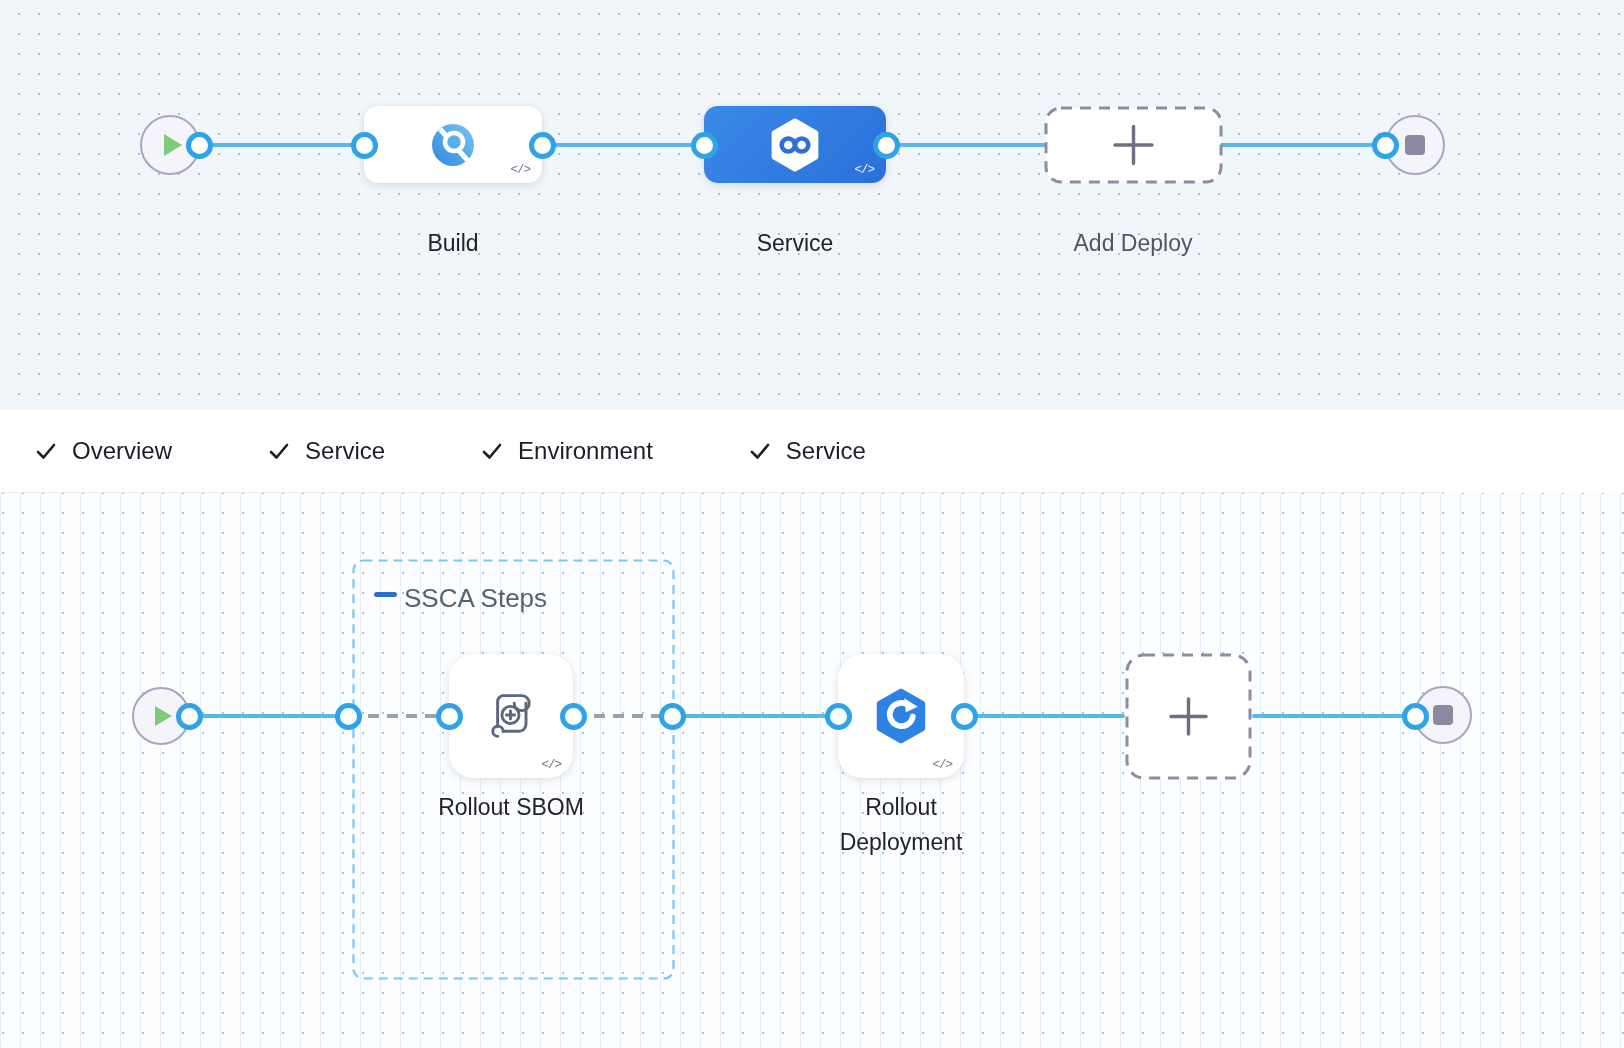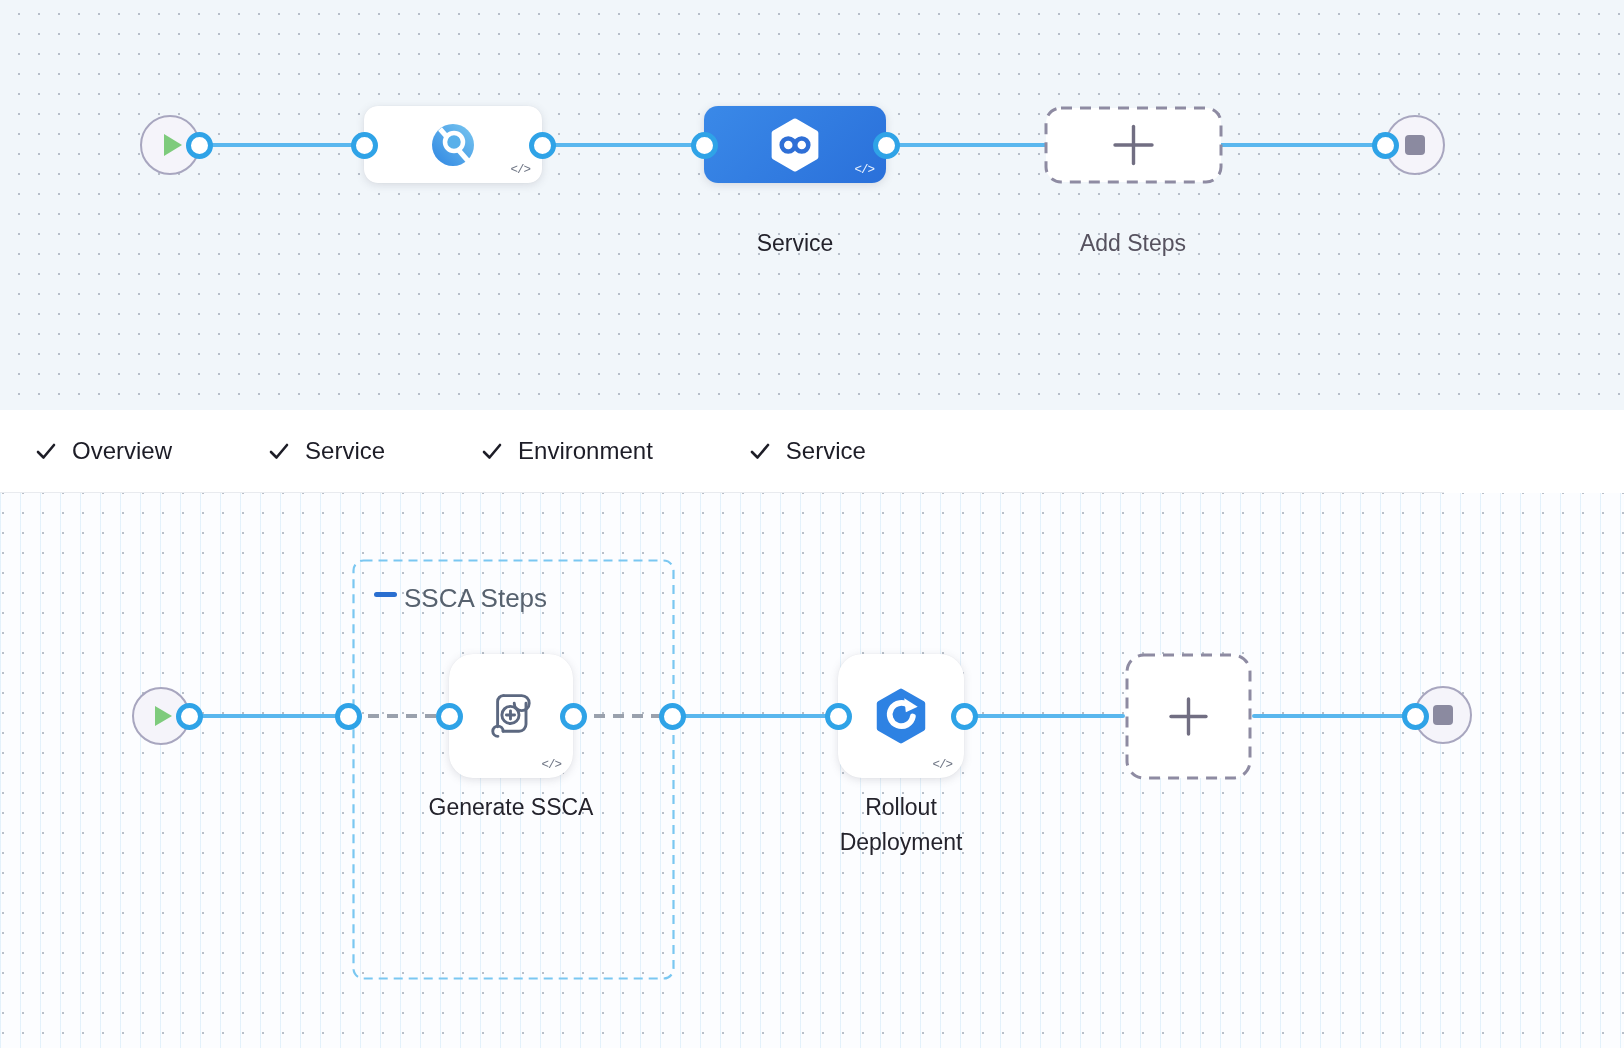--- a/index.html
+++ b/index.html
@@ -120,22 +120,23 @@
       <div class="stop-sq"></div>
     </div>
 
     <div class="port" style="left:185.5px; top:131.5px;"></div>
     <div class="port" style="left:350.5px; top:131.5px;"></div>
     <div class="port" style="left:528.5px; top:131.5px;"></div>
     <div class="port" style="left:690.5px; top:131.5px;"></div>
     <div class="port" style="left:872.5px; top:131.5px;"></div>
     <div class="port" style="left:1371.5px; top:131.5px;"></div>
 
+    <div class="node-label" style="left:353px; top:226px; width:200px;">Build</div>
     <div class="node-label" style="left:695px; top:226px; width:200px;">Service</div>
-    <div class="node-label muted" style="left:1033px; top:226px; width:200px;">Add Steps</div>
+    <div class="node-label muted" style="left:1033px; top:226px; width:200px;">Add Deploy</div>
   </div>
 
   <div class="tabbar">
     <div class="tab">
       <svg class="check-icon" viewBox="0 0 22 22">
           <polyline points="3,12 8.5,17.5 19,5" fill="none" stroke="#1d1d27" stroke-width="2.6" stroke-linecap="round" stroke-linejoin="round"></polyline>
         </svg>
       <span>Overview</span>
     </div>
     <div class="tab">
@@ -213,17 +214,17 @@
 
     <div class="port" style="left:175.5px; top:209.5px;"></div>
     <div class="port" style="left:334.5px; top:209.5px;"></div>
     <div class="port" style="left:435.5px; top:209.5px;"></div>
     <div class="port" style="left:559.5px; top:209.5px;"></div>
     <div class="port" style="left:658.5px; top:209.5px;"></div>
     <div class="port" style="left:824.5px; top:209.5px;"></div>
     <div class="port" style="left:950.5px; top:209.5px;"></div>
     <div class="port" style="left:1401.5px; top:209.5px;"></div>
 
-    <div class="node-label" style="left:381px; top:297px; width:260px;">Generate SSCA</div>
+    <div class="node-label" style="left:381px; top:297px; width:260px;">Rollout SBOM</div>
     <div class="node-label" style="left:821px; top:297px; width:160px;">Rollout Deployment</div>
   </div>
 
 </div>
 
 </body></html>

